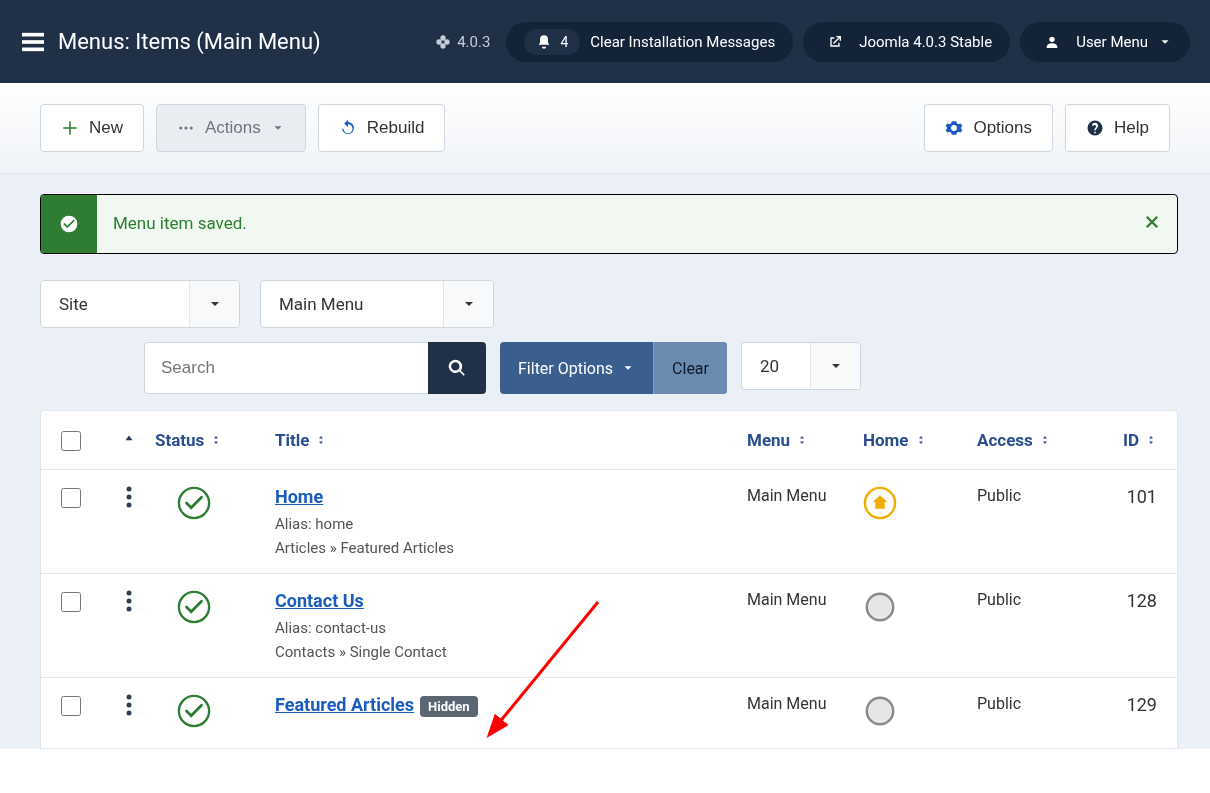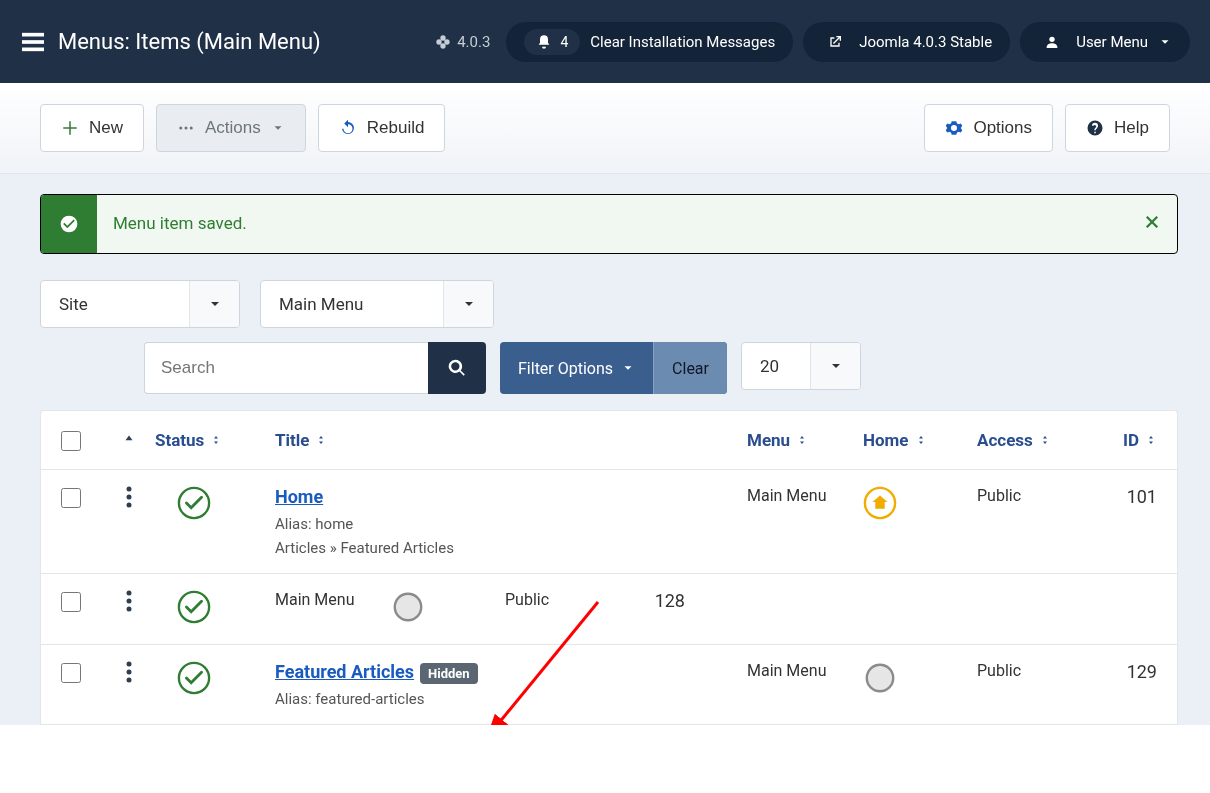--- a/index.html
+++ b/index.html
@@ -335,20 +335,25 @@
                 <circle cx="3" cy="19" r="2.5"></circle>
               </svg>
       </span>
     </div>
     <div class="col-status col-status-cell">
       <svg class="status-check" viewBox="0 0 36 36">
               <circle cx="18" cy="18" r="16" fill="none" stroke="#2f7d32" stroke-width="2.5"></circle>
               <path d="M10 18l5 5 11-11" fill="none" stroke="#2f7d32" stroke-width="3" stroke-linecap="round"></path>
             </svg>
     </div>
+    <div class="col-title">
+      <a href="#" class="link-title">Contact Us</a>
+      <div class="row-sub">Alias: contact-us</div>
+      <div class="row-sub">Contacts » Single Contact</div>
+    </div>
     <div class="col-menu"><span class="cell-text">Main Menu</span></div>
     <div class="col-home"><svg class="circle-empty" viewBox="0 0 36 36">
               <circle cx="18" cy="18" r="14" fill="#e6e6e6" stroke="#8a8a8a" stroke-width="2.5"></circle>
             </svg></div>
     <div class="col-access"><span class="cell-text">Public</span></div>
     <div class="col-id"><span class="id-text">128</span></div>
   </div>
         <div class="tr">
     <div class="col-check">
             <input type="checkbox" style="">
@@ -363,21 +368,20 @@
       </span>
     </div>
     <div class="col-status col-status-cell">
       <svg class="status-check" viewBox="0 0 36 36">
               <circle cx="18" cy="18" r="16" fill="none" stroke="#2f7d32" stroke-width="2.5"></circle>
               <path d="M10 18l5 5 11-11" fill="none" stroke="#2f7d32" stroke-width="3" stroke-linecap="round"></path>
             </svg>
     </div>
     <div class="col-title">
       <a href="#" class="link-title">Featured Articles</a><span class="badge">Hidden</span>
-      <div class="row-sub">Alias: featured-articles</div>
       
     </div>
     <div class="col-menu"><span class="cell-text">Main Menu</span></div>
     <div class="col-home"><svg class="circle-empty" viewBox="0 0 36 36">
               <circle cx="18" cy="18" r="14" fill="#e6e6e6" stroke="#8a8a8a" stroke-width="2.5"></circle>
             </svg></div>
     <div class="col-access"><span class="cell-text">Public</span></div>
     <div class="col-id"><span class="id-text">129</span></div>
   </div>
       </div>

